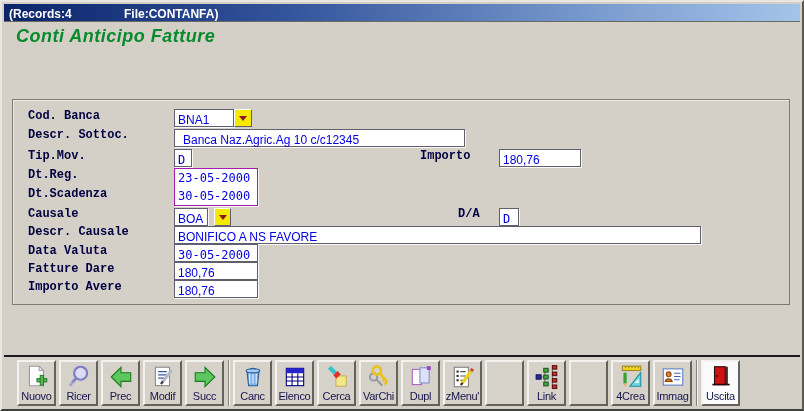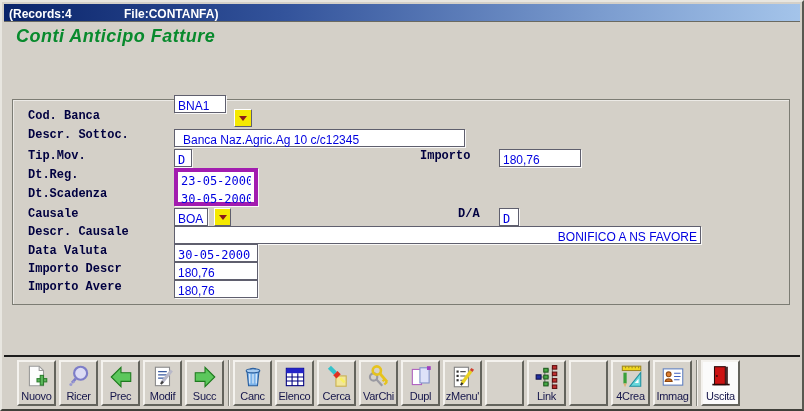--- a/index.html
+++ b/index.html
@@ -55,21 +55,21 @@
     position:absolute;width:18px;height:18px;
     border:1px solid #5f5f6e;
     border-top-color:#fff;border-left-color:#fff;
     display:flex;align-items:center;justify-content:center;
     cursor:default;padding:0;
   }
   .dd-arrow{
     width:0;height:0;border-left:4px solid transparent;border-right:4px solid transparent;
     border-top:5px solid #8b1a1a;
   }
-  .datebox{position:absolute;background:#fff;border:4px solid #a21caf;box-shadow:1px 1px 0 rgba(255,255,255,.85);}
+  .datebox{position:absolute;background:#fff;border:1px solid #a21caf;box-shadow:1px 1px 0 rgba(255,255,255,.85);}
   .datebox input{display:block;width:100%;height:18px;border:none;outline:none;background:transparent;
     font-family:"DejaVu Sans Mono",monospace;font-size:12px;padding:0 3px;margin:0;}
   
   .toolbar{
     position:absolute;left:2px;right:2px;top:353px;bottom:2px;
     background:#d4d0c8;border-top:2px solid #1c1c1c;
     display:flex;align-items:flex-start;padding:3px 0 0 13px;
   }
   .tbtn{
     width:39px;height:46px;margin-right:3px;flex:none;
@@ -104,24 +104,24 @@
   <div class="flabel" style="left:26px;top:106px;color:#000040">Cod. Banca</div>
   <div class="flabel" style="left:26px;top:125px;color:#000040">Descr. Sottoc.</div>
   <div class="flabel" style="left:26px;top:146px;color:#000040">Tip.Mov.</div>
   <div class="flabel" style="left:418px;top:146px;color:#000040">Importo</div>
   <div class="flabel" style="left:26px;top:165px;color:#000040">Dt.Reg.</div>
   <div class="flabel" style="left:26px;top:184px;color:#000040">Dt.Scadenza</div>
   <div class="flabel" style="left:26px;top:204px;color:#000040">Causale</div>
   <div class="flabel" style="left:456px;top:204px;color:#000040">D/A</div>
   <div class="flabel" style="left:26px;top:222px;color:#000040">Descr. Causale</div>
   <div class="flabel" style="left:26px;top:241px;color:#000040">Data Valuta</div>
-  <div class="flabel" style="left:26px;top:259px;color:#000040">Importo Descr</div>
+  <div class="flabel" style="left:26px;top:259px;color:#000040">Fatture Dare</div>
   <div class="flabel" style="left:26px;top:277px;color:#000040">Importo Avere</div>
 
-  <div class="field" style="left:172px;top:93px;width:52px;height:18px">
+  <div class="field" style="left:172px;top:107px;width:60px;height:18px">
     <input style="color: rgb(0, 0, 224);" readonly="" value="BNA1">
   </div>
   <button class="dd-btn" style="left:232px;top:107px;background:#f5e900">
     <span class="dd-arrow"></span>
   </button>
 
   <div class="field" style="left:172px;top:127px;width:291px;height:18px">
     <input style="color: rgb(0, 0, 224); padding-left: 8px;" readonly="" value="Banca Naz.Agric.Ag 10 c/c12345">
   </div>
 
@@ -141,21 +141,21 @@
     <input style="color: rgb(0, 0, 224);" readonly="" value="BOA">
   </div>
   <button class="dd-btn" style="left:212px;top:206px;width:17px;background:#f5e900">
     <span class="dd-arrow"></span>
   </button>
   <div class="field" style="left:497px;top:206px;width:20px;height:18px">
     <input class="mono" style="color: rgb(0, 0, 224);" readonly="" value="D">
   </div>
 
   <div class="field" style="left:172px;top:224px;width:527px;height:18px">
-    <input style="color: rgb(0, 0, 224); text-align: right;" readonly="" value="BONIFICO A NS FAVORE">
+    <input style="color: rgb(0, 0, 224);" readonly="" value="BONIFICO A NS FAVORE">
   </div>
 
   <div class="field" style="left:172px;top:242px;width:84px;height:18px">
     <input class="mono" style="color: rgb(0, 0, 224);" readonly="" value="30-05-2000">
   </div>
 
   <div class="field" style="left:172px;top:260px;width:84px;height:18px">
     <input class="num" style="color: rgb(0, 0, 224);" readonly="" value="180,76">
   </div>
 

